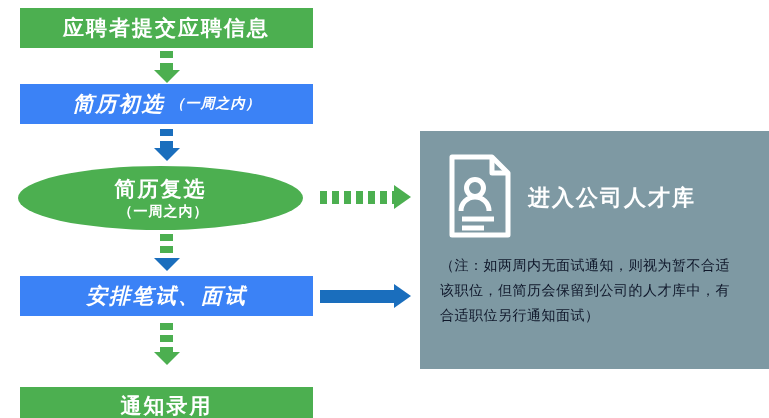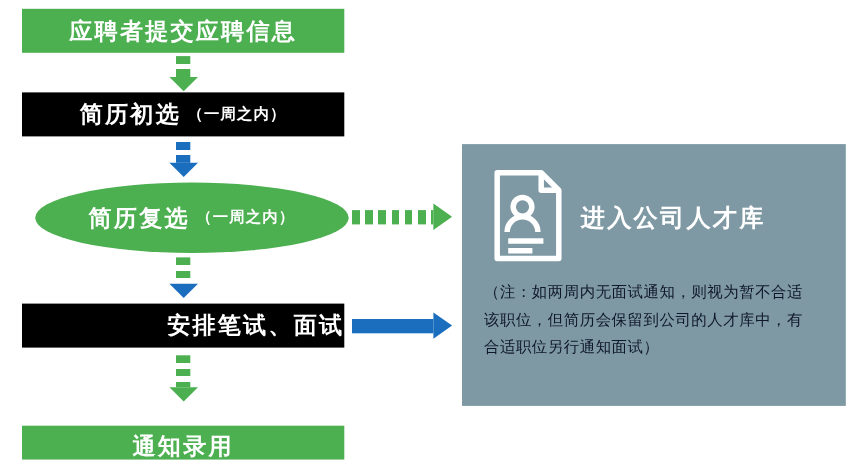--- a/index.html
+++ b/index.html
@@ -3,24 +3,24 @@
 <meta charset="utf-8">
 <style>
   html,body{margin:0;padding:0;background:#ffffff;}
   .canvas{position:relative;width:769px;height:418px;background:#ffffff;
           font-family:"Liberation Sans",sans-serif;overflow:hidden;}
 
   
   .node{position:absolute;left:20px;width:293px;display:flex;align-items:center;
         justify-content:center;color:#fff;font-weight:700;}
   .bg-green{background:#4CAF50;}
-  .bg-blue{background:#000000;}
+  .bg-blue{background:#3b82f6;font-style:italic;}
   .node .label{font-size:21px;letter-spacing:2px;white-space:nowrap;}
   .node .sublabel{font-size:14px;margin-left:6px;letter-spacing:1px;white-space:nowrap;}
-  .ellipse{border-radius:50%;left:32px;width:285px;}
+  .ellipse{border-radius:50%;left:18px;width:285px;flex-direction:column;}
 
   
   .v-arrow{position:absolute;left:153px;width:27px;display:flex;flex-direction:column;align-items:center;}
   .v-shaft{width:13px;}
   .v-shaft.green{background:repeating-linear-gradient(to bottom,#4CAF50 0 7px,rgba(0,0,0,0) 7px 12px);}
   .v-shaft.blue{background:repeating-linear-gradient(to bottom,#1A6EBD 0 7px,rgba(0,0,0,0) 7px 12px);}
   .v-head{width:0;height:0;border-left:13px solid transparent;border-right:13px solid transparent;}
   .v-head.green{border-top:13px solid #4CAF50;}
   .v-head.blue{border-top:13px solid #1A6EBD;}
 
@@ -68,21 +68,21 @@
   <div class="node bg-green ellipse" style="top:166px;height:64px;">
     <span class="label">简历复选</span>
     <span class="sublabel">（一周之内）</span>
   </div>
 
   <div class="v-arrow" style="top:234px;">
     <div class="v-shaft green" style="height:24px;"></div>
     <div class="v-head blue"></div>
   </div>
 
-  <div class="node bg-blue" style="top:276px;height:40px;justify-content:flex-end;">
+  <div class="node bg-blue" style="top:276px;height:40px;">
     <span class="label">安排笔试、面试</span>
   </div>
 
   <div class="v-arrow" style="top:323px;">
     <div class="v-shaft green" style="height:29px;"></div>
     <div class="v-head green"></div>
   </div>
 
   <div class="node bg-green" style="top:387px;height:38px;">
     <span class="label">通知录用</span>

